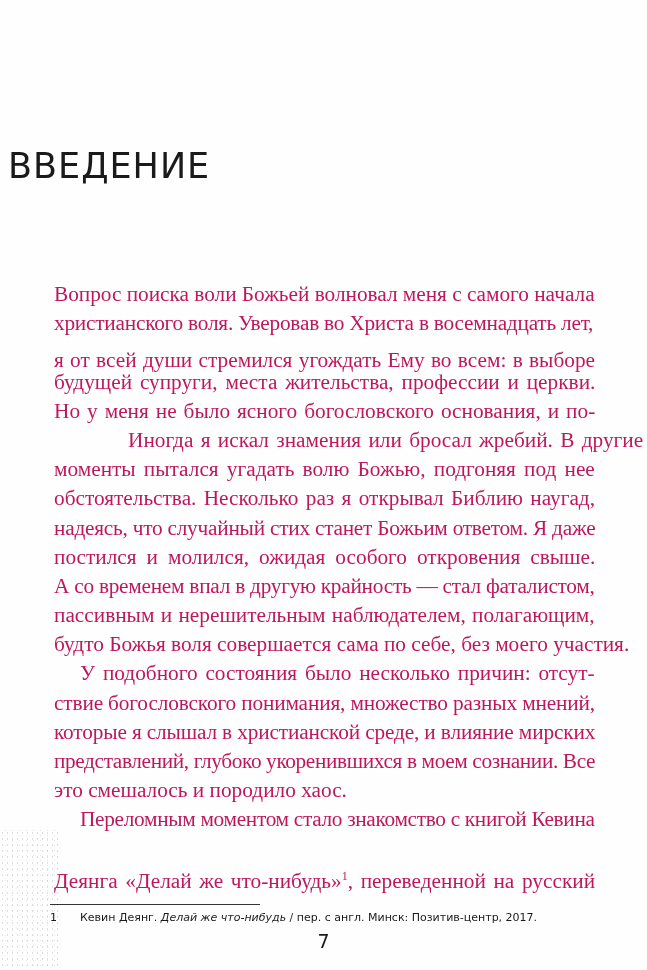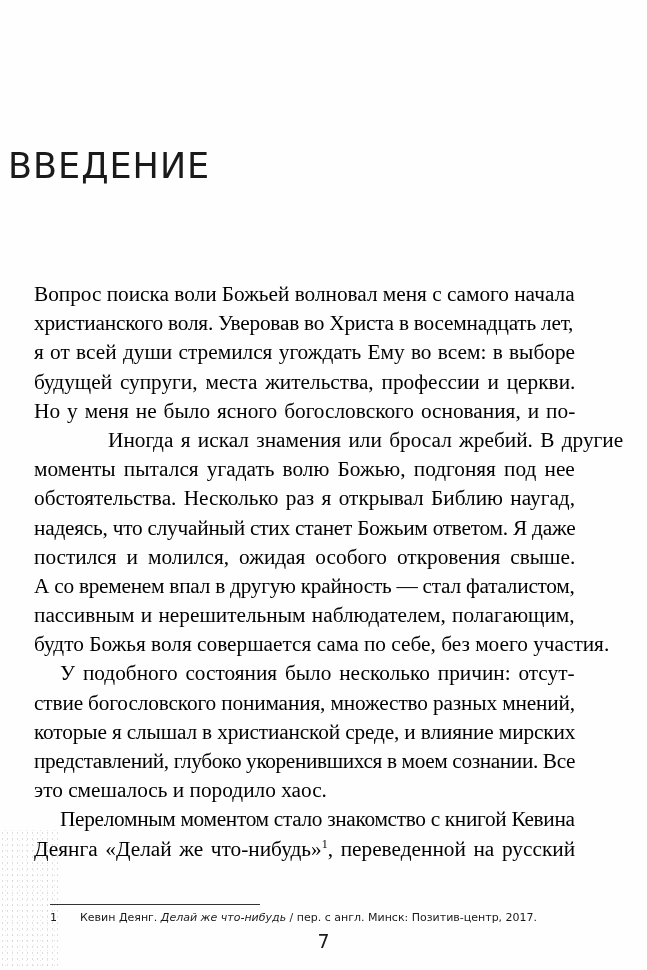--- a/index.html
+++ b/index.html
@@ -40,27 +40,27 @@
       text-align: left;
       font-family: "DejaVu Sans", sans-serif;
       font-size: 35px;
       font-weight: normal;
       letter-spacing: 1px;
       color: #1a1a1a;
       margin: 8px;
     }
     .body-text {
       position: absolute;
-      left: 34px;
+      left: 54px;
       top: 280px;
       width: 541px;
       font-family: "Liberation Serif", "DejaVu Serif", serif;
       font-size: 21.3px;
       line-height: 29.2px;
-      color: #000000;
+      color: #be185d;
     }
     .line {
       display: block;
       text-align: justify;
       text-align-last: justify;
       white-space: nowrap;
       height: 29.2px;
       overflow: visible;
     }
     .line.last {
@@ -124,41 +124,41 @@
 
 <div class="page">
   <div class="speckle"></div>
 
   <h1 class="chapter-title">ВВЕДЕНИЕ</h1>
 
   <div class="body-text">
 
     <div class="line"><span class="fit" style="white-space: nowrap; width: auto; letter-spacing: -0.0181818px; display: inline-block;">Вопрос поиска воли Божьей волновал меня с самого начала</span></div>
     <div class="line"><span class="fit" style="white-space: nowrap; width: auto; letter-spacing: -0.224138px; display: inline-block;">христианского воля. Уверовав во Христа в восемнадцать лет,</span></div>
-    <div class="line"><span class="fit" style="white-space: nowrap; width: auto; word-spacing: 1px; display: inline-block;">я от всей души стремился угождать Ему во всем: в выборе</span></div>
+    <div class="line"><span class="fit" style="white-space: nowrap; width: auto; word-spacing: 1px; display: inline-block; margin-top: 8px;">я от всей души стремился угождать Ему во всем: в выборе</span></div>
     <div class="line"><span class="fit" style="white-space: nowrap; width: auto; word-spacing: 2.5px; display: inline-block;">будущей супруги, места жительства, профессии и церкви.</span></div>
     <div class="line"><span class="fit" style="white-space: nowrap; width: auto; word-spacing: 1.66667px; display: inline-block;">Но у меня не было ясного богословского основания, и по-</span></div>
 
     <div class="line indent"><span class="fit" style="white-space: nowrap; width: auto; word-spacing: 2px; display: inline-block; margin-left: 48px;">Иногда я искал знамения или бросал жребий. В другие</span></div>
     <div class="line"><span class="fit" style="white-space: nowrap; width: auto; word-spacing: 2.85714px; display: inline-block;">моменты пытался угадать волю Божью, подгоняя под нее</span></div>
     <div class="line"><span class="fit" style="white-space: nowrap; width: auto; word-spacing: 2px; display: inline-block;">обстоятельства. Несколько раз я открывал Библию наугад,</span></div>
     <div class="line"><span class="fit" style="white-space: nowrap; width: auto; letter-spacing: -0.22807px; display: inline-block;">надеясь, что случайный стих станет Божьим ответом. Я даже</span></div>
     <div class="line"><span class="fit" style="white-space: nowrap; width: auto; word-spacing: 4.66667px; display: inline-block;">постился и молился, ожидая особого откровения свыше.</span></div>
     <div class="line"><span class="fit" style="white-space: nowrap; width: auto; letter-spacing: -0.25px; display: inline-block;">А со временем впал в другую крайность — стал фаталистом,</span></div>
     <div class="line"><span class="fit" style="white-space: nowrap; width: auto; word-spacing: 1px; display: inline-block;">пассивным и нерешительным наблюдателем, полагающим,</span></div>
     <div class="line last"><span class="fit">будто Божья воля совершается сама по себе, без моего участия.</span></div>
 
     <div class="line indent"><span class="fit" style="white-space: nowrap; width: auto; word-spacing: 2.5px; display: inline-block;">У подобного состояния было несколько причин: отсут-</span></div>
     <div class="line"><span class="fit" style="white-space: nowrap; width: auto; letter-spacing: -0.145455px; display: inline-block;">ствие богословского понимания, множество разных мнений,</span></div>
     <div class="line"><span class="fit" style="white-space: nowrap; width: auto; letter-spacing: -0.142857px; display: inline-block;">которые я слышал в христианской среде, и влияние мирских</span></div>
     <div class="line"><span class="fit" style="white-space: nowrap; width: auto; letter-spacing: -0.368421px; display: inline-block;">представлений, глубоко укоренившихся в моем сознании. Все</span></div>
     <div class="line last"><span class="fit">это смешалось и породило хаос.</span></div>
 
     <div class="line indent"><span class="fit" style="white-space: nowrap; width: auto; letter-spacing: -0.307692px; display: inline-block;">Переломным моментом стало знакомство с книгой Кевина</span></div>
-    <div class="line" style="text-align:justify;">
+    <div class="line" style="text-align:justify;margin-top:32px;">
       <span class="fit" style="white-space: nowrap; width: auto; word-spacing: 2.33333px; display: inline-block;"><span>Деянга «Делай же что-нибудь»</span><sup class="fn-ref">1</sup><span>, переведенной на русский</span></span>
     </div>
   </div>
 
   <div class="footnote-rule"></div>
 
   <div class="footnote">
     <span class="fn-num">1</span><span>Кевин Деянг.</span> <em>Делай же что-нибудь</em><span> / пер. с англ. Минск: Позитив-центр, 2017.</span>
   </div>
 

